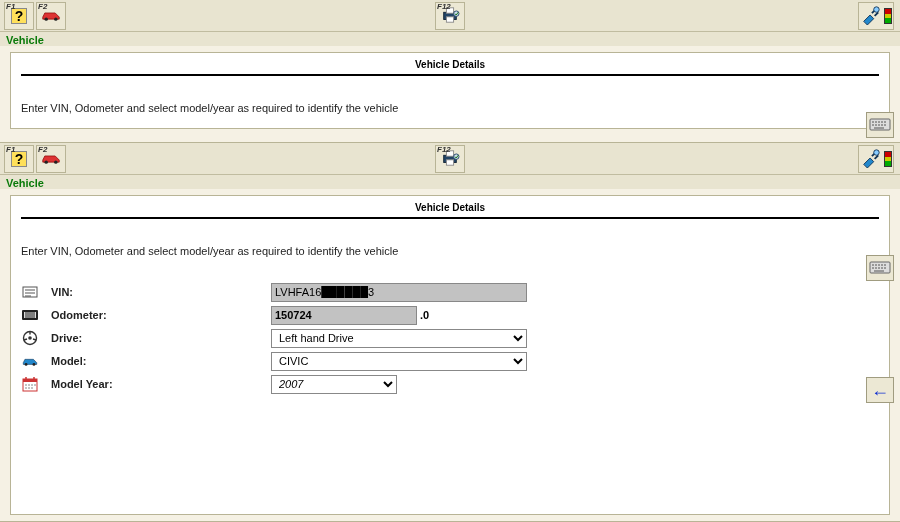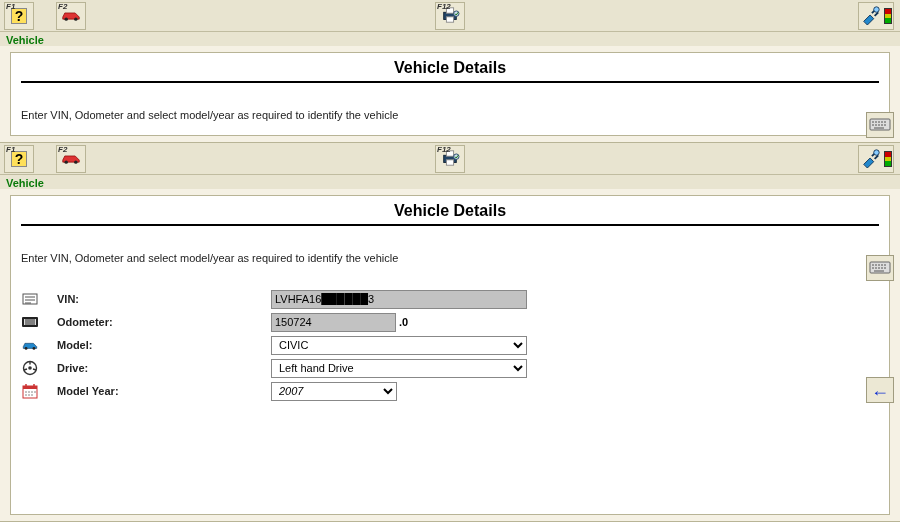--- a/index.html
+++ b/index.html
@@ -18,21 +18,20 @@
     border-bottom: 1px solid #b8b496;
   }
   .toolbar {
     height: 32px;
     display: flex;
     align-items: center;
     padding: 2px 4px;
     position: relative;
     background: #e8e4d0;
     border-bottom: 1px solid #c0bca0;
-    gap: 20px;
   }
   .tb-btn {
     position: relative;
     width: 30px;
     height: 28px;
     background: #ece8d4;
     border: 1px solid #b8b496;
     margin-right: 2px;
     display: flex;
     align-items: center;
@@ -67,21 +66,21 @@
   .content {
     margin: 6px 10px 0 10px;
     padding: 4px 6px;
     background: #fff;
     border: 1px solid #b8b496;
   }
   .panel2 .content { min-height: 320px; }
   .details-header {
     text-align: center;
     font-weight: bold;
-    font-size: 16px;
+    font-size: 10px;
     border-bottom: 2px solid #000;
     padding: 2px 0 4px 0;
     margin: 0 4px 4px 4px;
   }
   .instruction {
     font-weight: normal;
     font-size: 11px;
     color: #222;
     padding: 22px 4px 10px 4px;
   }
@@ -103,40 +102,40 @@
   .row {
     display: flex;
     align-items: center;
     height: 22px;
     margin-bottom: 1px;
   }
   .row label {
     width: 250px;
     display: flex;
     align-items: center;
-    gap: 18px;
+    gap: 12px;
     font-weight: bold;
     color: #222;
   }
   .row .icon-cell { width: 18px; display:flex; justify-content:center; }
   .select, .input {
     font-family: inherit;
     font-size: 11px;
     height: 19px;
     border: 1px solid #888;
     background: #fff;
     padding: 1px 3px;
   }
   .input-disabled {
     background: #c2c2c2;
     color: #000;
     border: 1px solid #888;
   }
   .w-large { width: 256px; }
-  .w-mid { width: 125px; }
+  .w-mid { width: 146px; font-weight: bold; }
   .w-small { width: 126px; font-style: italic; }
   .suffix { margin-left: 3px; font-weight: bold; }
   
   .ico-qmark { color:#000; font-weight:bold; font-size:14px; background:#ffe05a; border:1px solid #888; width:16px; height:16px; display:flex; align-items:center; justify-content:center; }
   .ico-car svg { width:22px; height:14px; }
   .ico-printer svg { width:20px; height:18px; }
   .ico-diag svg { width:22px; height:20px; }
   .ico-stop { width:8px; height:16px; background: linear-gradient(#c00 33%, #cc0 33% 66%, #0a0 66%); border:1px solid #333; margin-left:2px; }
   .ico-kb svg { width:22px; height:14px; }
   .ico-back { color:#1030d0; font-size:18px; font-weight:bold; }
@@ -265,45 +264,45 @@
               </svg>
           </span>
           <span>Odometer:</span>
         </label>
         <input class="input input-disabled w-mid" readonly="" value="150724" style="">
         <span class="suffix">.0</span>
       </div>
       <div class="row">
         <label>
           <span class="icon-cell">
+            <svg width="16" height="16" viewBox="0 0 16 16">
+                <circle cx="8" cy="8" r="6.5" fill="none" stroke="#333" stroke-width="1.4"></circle>
+                <circle cx="8" cy="8" r="1.8" fill="#333"></circle>
+                <path d="M8 1.5v3M2 10l3-1M14 10l-3-1" stroke="#333" stroke-width="1.4"></path>
+              </svg>
+          </span>
+          <span>Drive:</span>
+        </label>
+        <select class="select w-large">
+          <option>Left hand Drive</option>
+        </select>
+      </div>
+      <div class="row">
+        <label>
+          <span class="icon-cell">
             <svg width="18" height="12" viewBox="0 0 32 18">
                 <path d="M4 12 L7 6 H22 L28 12 V15 H4 Z" fill="#28c" stroke="#135"></path>
                 <circle cx="9" cy="15" r="2.5" fill="#222"></circle>
                 <circle cx="23" cy="15" r="2.5" fill="#222"></circle>
               </svg>
           </span>
           <span>Model:</span>
         </label>
         <select class="select w-large">
           <option>CIVIC</option>
-        </select>
-      </div>
-      <div class="row">
-        <label>
-          <span class="icon-cell">
-            <svg width="16" height="16" viewBox="0 0 16 16">
-                <circle cx="8" cy="8" r="6.5" fill="none" stroke="#333" stroke-width="1.4"></circle>
-                <circle cx="8" cy="8" r="1.8" fill="#333"></circle>
-                <path d="M8 1.5v3M2 10l3-1M14 10l-3-1" stroke="#333" stroke-width="1.4"></path>
-              </svg>
-          </span>
-          <span>Drive:</span>
-        </label>
-        <select class="select w-large">
-          <option>Left hand Drive</option>
         </select>
       </div>
       <div class="row">
         <label>
           <span class="icon-cell">
             <svg width="16" height="16" viewBox="0 0 16 16">
                 <rect x="1" y="3" width="14" height="12" fill="#fff" stroke="#c33"></rect>
                 <rect x="1" y="3" width="14" height="3" fill="#c33"></rect>
                 <path d="M4 1v3M12 1v3" stroke="#c33" stroke-width="1.5"></path>
                 <path d="M3 9h2M6 9h2M9 9h2M12 9h2M3 12h2M6 12h2M9 12h2" stroke="#888"></path>

